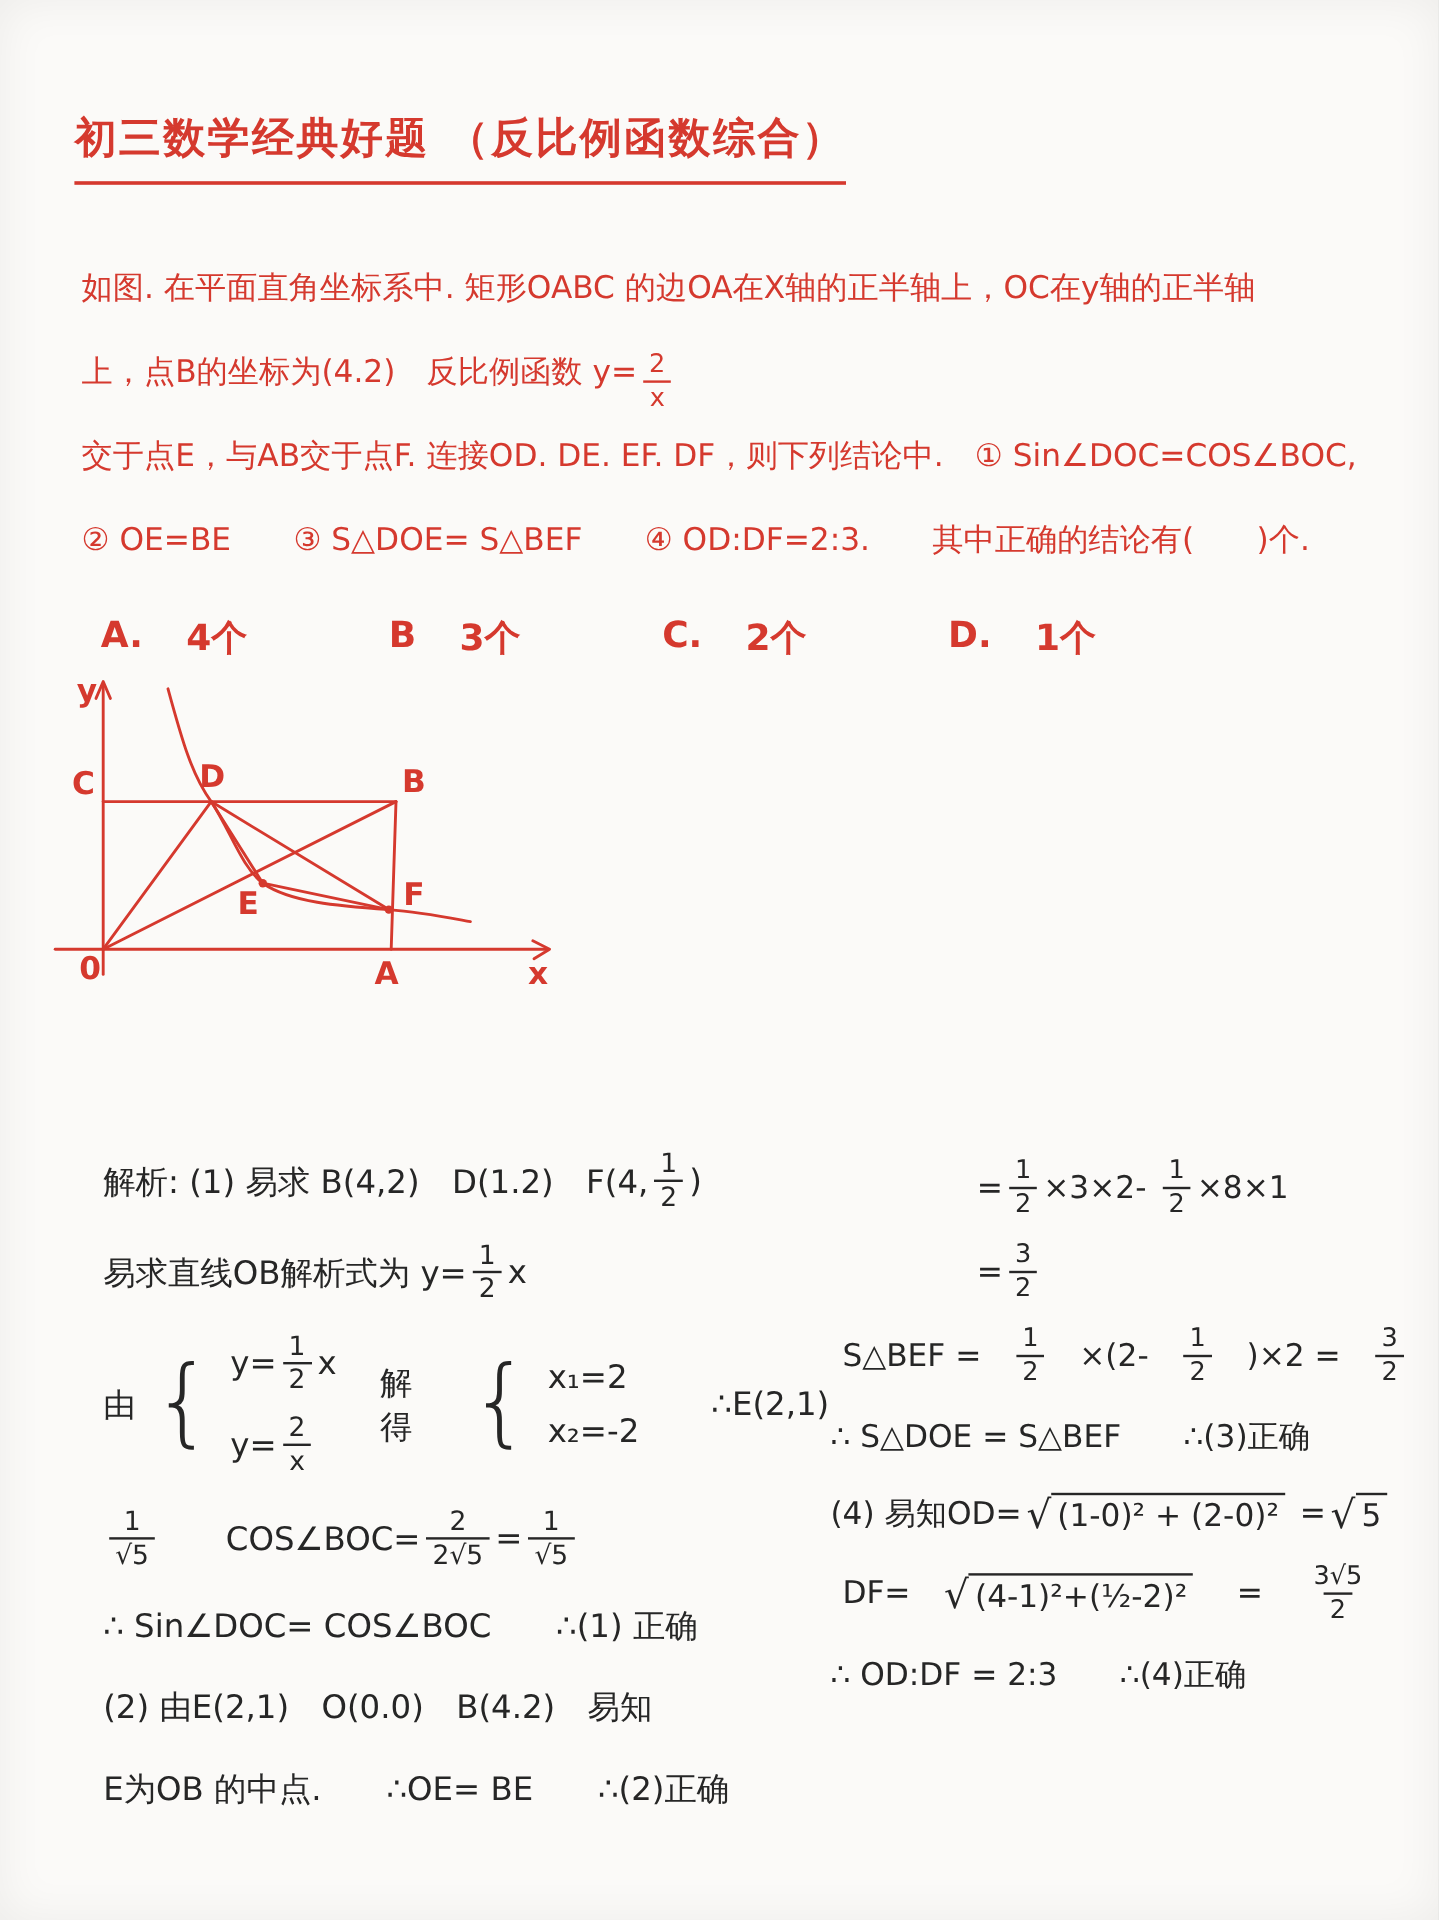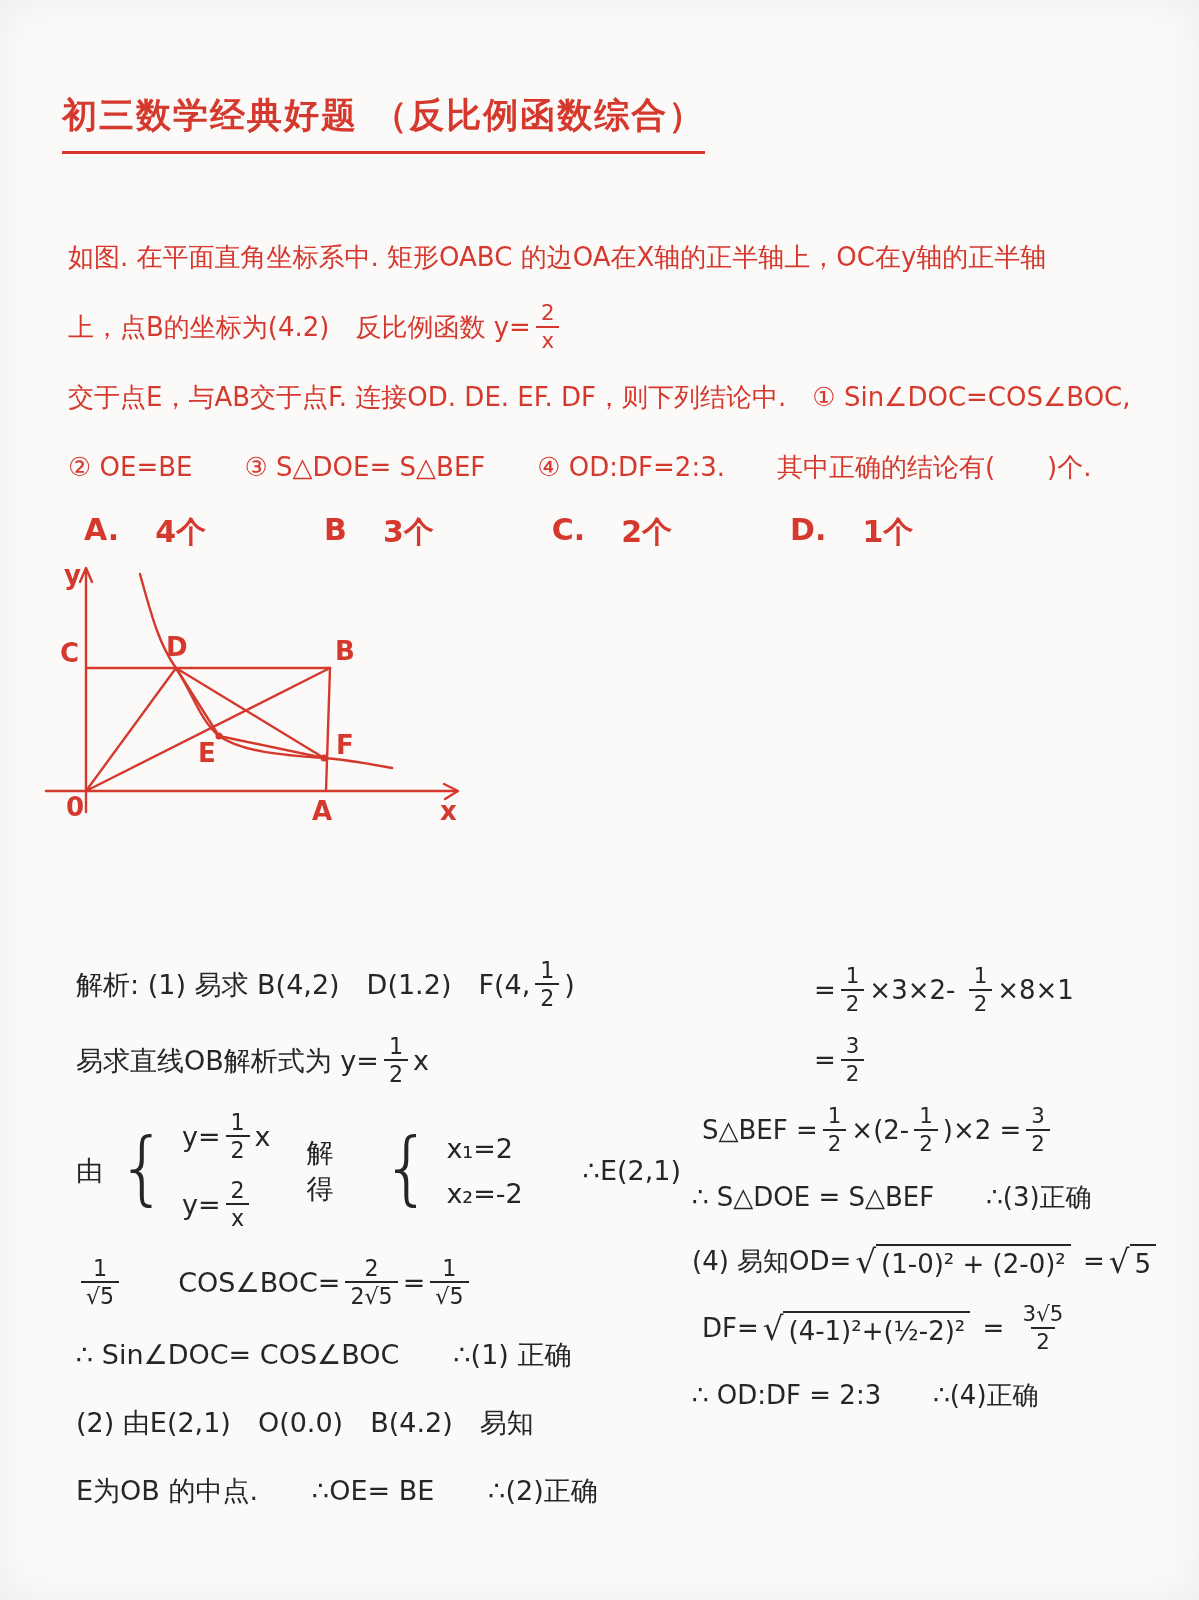--- a/index.html
+++ b/index.html
@@ -3,54 +3,54 @@
 <meta charset="utf-8">
 <style>
   html,body{margin:0;padding:0;background:#dedede;}
   .page{position:relative;width:1199px;height:1600px;background:#fbfaf8;overflow:hidden;
         font-family:"DejaVu Sans",sans-serif;box-shadow:inset 0 0 40px rgba(0,0,0,0.06);}
 
   .title{position:absolute;left:62px;top:92px;font-size:35px;font-weight:600;
          letter-spacing:2px;color:#d5392e;border-bottom:3px solid #d5392e;padding-bottom:12px;}
 
   .problem{position:absolute;left:68px;top:222px;width:1100px;color:#d5392e;font-size:26px;font-weight:500;}
-  .p-line{height:70px;display:flex;align-items:center;}
+  .p-line{height:70px;display:flex;}
   .rich span{white-space:pre;}
 
   .choices{position:absolute;left:84px;top:512px;display:flex;gap:118px;color:#d5392e;
            font-size:30px;font-weight:600;}
   .choice{display:flex;gap:36px;}
 
   .frac{display:inline-flex;flex-direction:column;align-items:center;font-size:0.82em;
         line-height:1.15;margin:0 5px;vertical-align:middle;}
   .frac .num{display:block;padding:0 5px;}
   .frac .den{display:block;padding:1px 5px 0;border-top:2px solid currentColor;}
 
   .sqrt{display:inline-flex;align-items:stretch;margin:0 4px;}
   .sqrt .rad{font-size:1.25em;line-height:1;align-self:flex-end;}
   .sqrt .radicand{border-top:2.5px solid currentColor;padding:3px 5px 0;}
 
   .diagram-wrap{position:absolute;left:38px;top:556px;width:448px;}
   svg{display:block;}
 
-  .sol-left{position:absolute;left:76px;top:958px;width:605px;color:#262626;font-size:27px;font-weight:500;}
+  .sol-left{position:absolute;left:86px;top:958px;width:605px;color:#262626;font-size:27px;font-weight:500;}
   .sol-right{position:absolute;left:692px;top:964px;width:490px;color:#262626;font-size:26px;font-weight:500;}
   .line{display:flex;align-items:center;min-height:46px;}
   .sol-left .line{margin-bottom:22px;}
   .sol-right .line{margin-bottom:18px;}
 
   .sys{display:flex;align-items:center;gap:14px;margin:6px 0 24px 0;}
   .sys .brace{font-size:80px;font-weight:300;line-height:0.9;transform:translateY(-3px);}
   .sys-col{display:flex;flex-direction:column;gap:14px;}
   .sys-col .rich{display:flex;align-items:center;}
   .sys-solve{margin:0 8px 0 22px;}
   .sys-result{margin-left:46px;display:flex;align-items:center;}
 
   .indent-lg{margin-left:122px;}
-  .indent-sm{margin-left:10px;}
+  .indent-sm{margin-left:10px;gap:24px;}
 </style>
 </head>
 <body>
 
 <div class="page">
 
   <div class="title">初三数学经典好题 （反比例函数综合）</div>
 
   <div class="problem">
     <div class="p-line rich">

